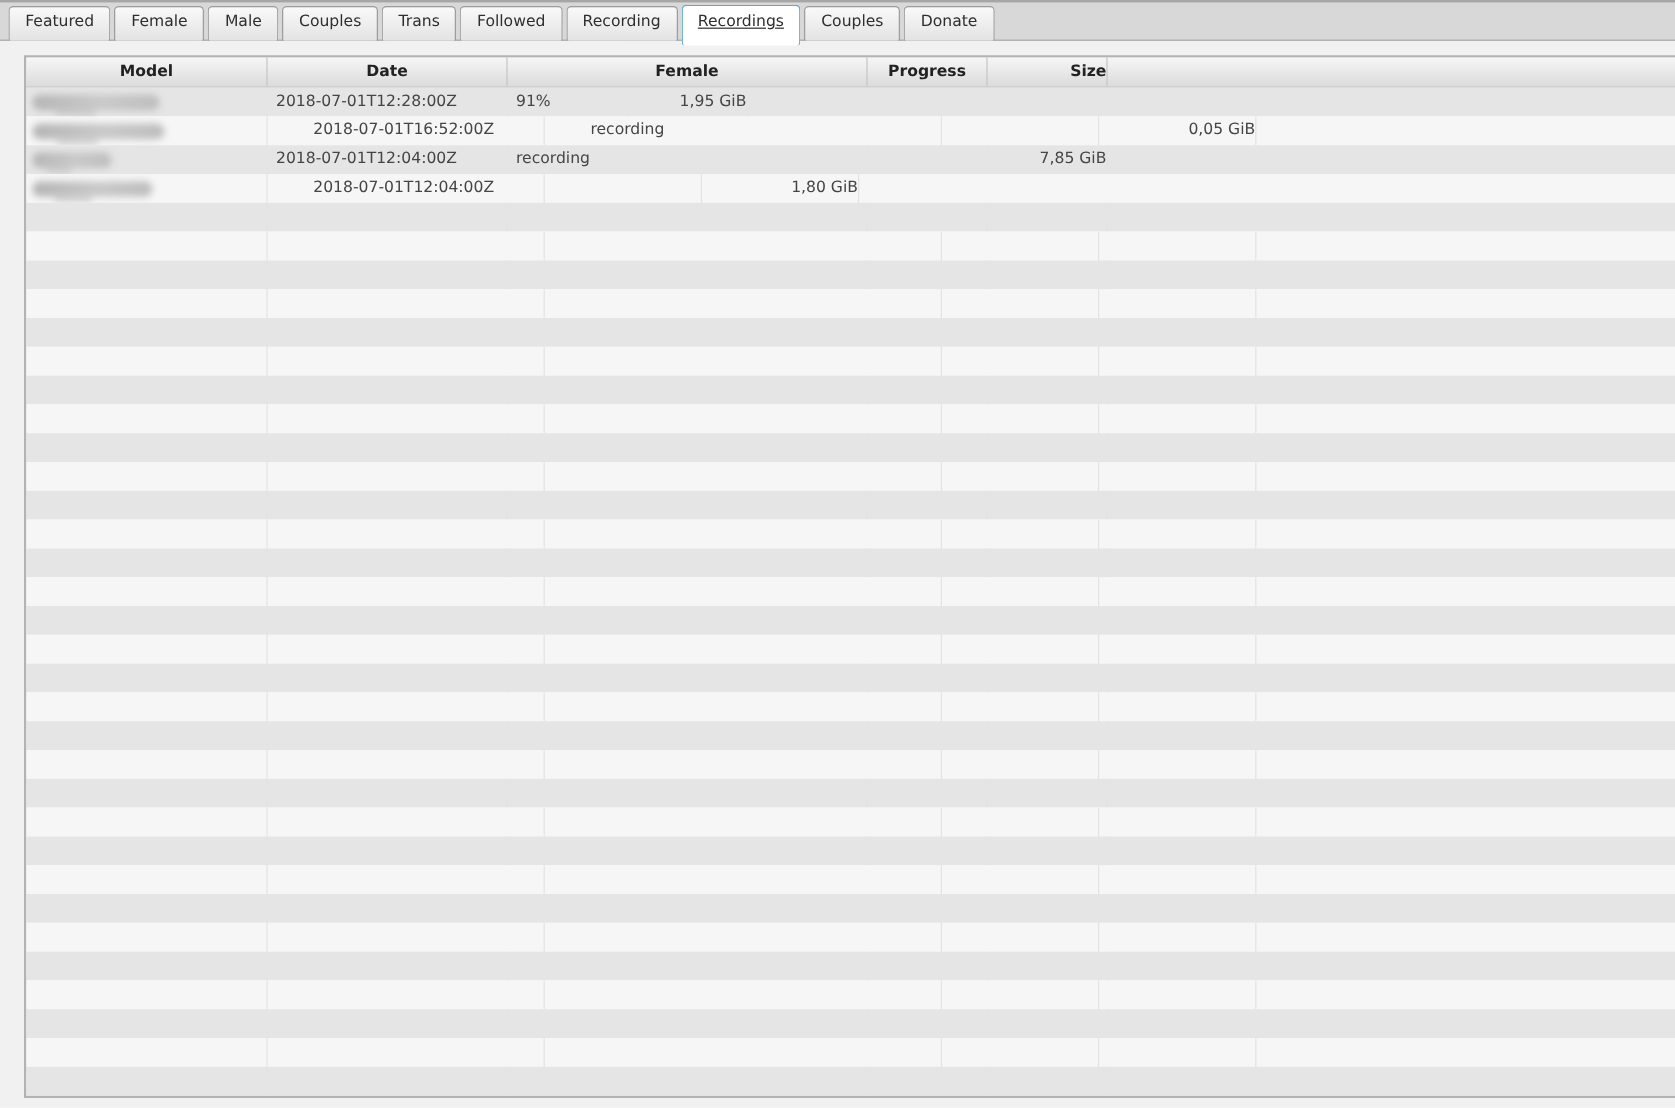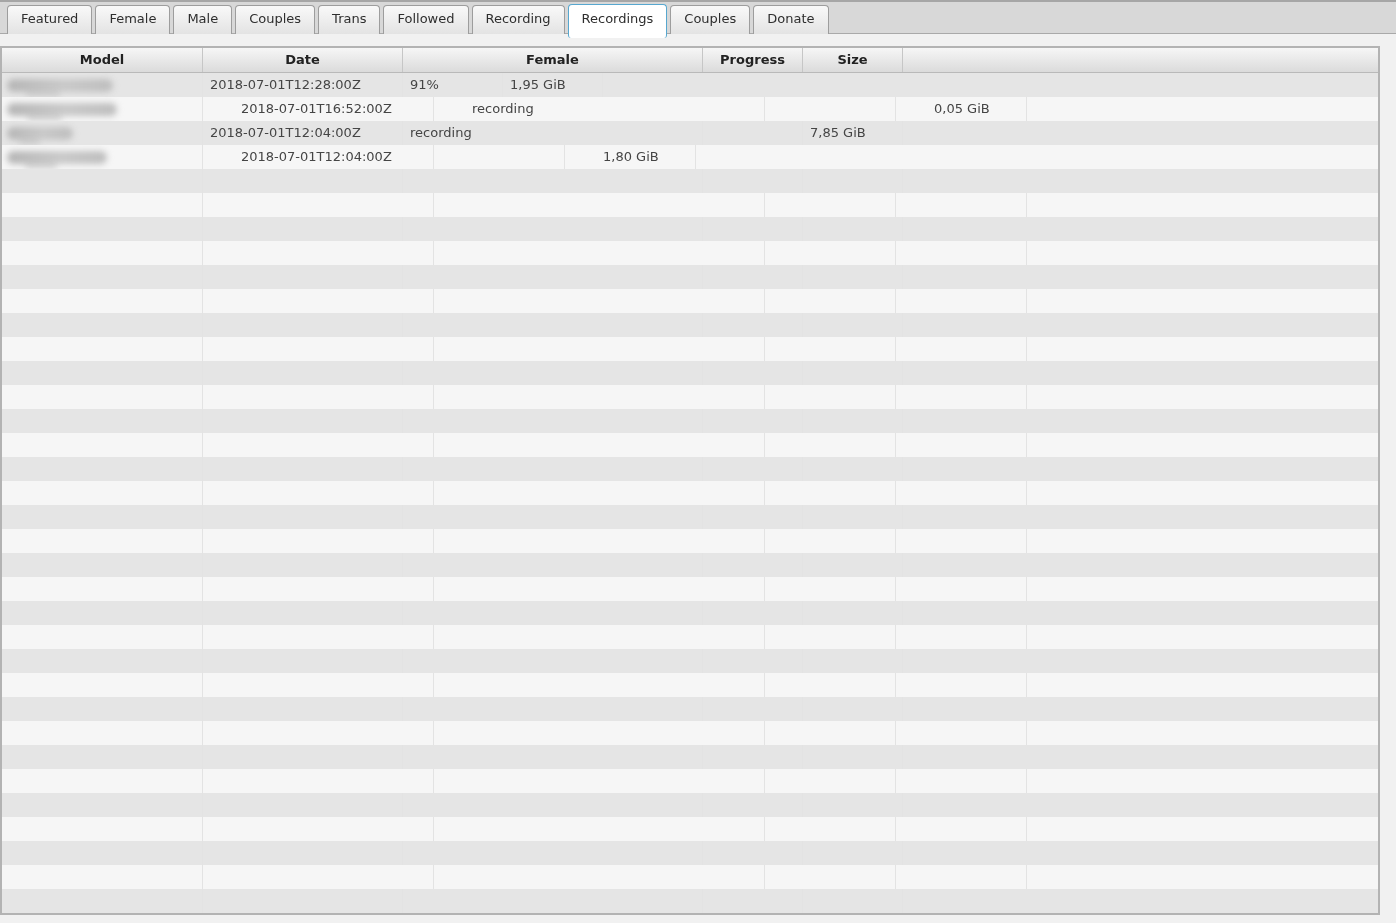--- a/index.html
+++ b/index.html
@@ -50,24 +50,25 @@
   }
   .tab.active {
     z-index: 2;
     height: 34px;
     margin-bottom: -4px;
     background: #ffffff;
     border: 1px solid var(--accent, #57a7cf);
     border-bottom: none;
     border-radius: 4px 4px 3px 3px;
     line-height: 28px;
+    text-decoration: underline;
   }
 
   
-  .content { padding: 12px 8px 0 0; }
+  .content { padding: 12px 8px 0 20px; }
 
   .datatable {
     box-sizing: border-box;
     width: 1380px;
     border: 2px solid #b3b3b3;
     background: #ffffff;
   }
 
   .thead {
     display: flex;
@@ -100,21 +101,21 @@
     padding-left: 7px;
     white-space: nowrap;
     overflow: hidden;
   }
   .td.col-spacer { border-right: none; flex: 1; padding-left: 0; }
 
   .col-model    { width: 201px; }
   .col-date     { width: 200px; }
   .col-status   { width: 300px; }
   .col-progress { width: 100px; }
-  .col-size     { width: 100px; }
+  .col-size     { width: 100px; text-align: right; }
 
   .td.col-model {
     display: flex;
     align-items: center;
     padding-left: 5px;
   }
   .blob {
     position: relative;
     height: 13px;
     border-radius: 7px;

